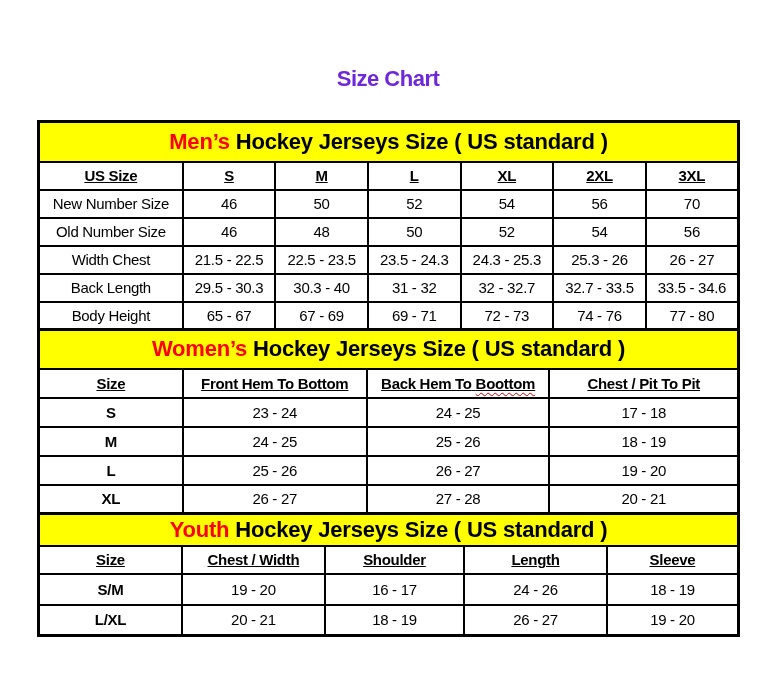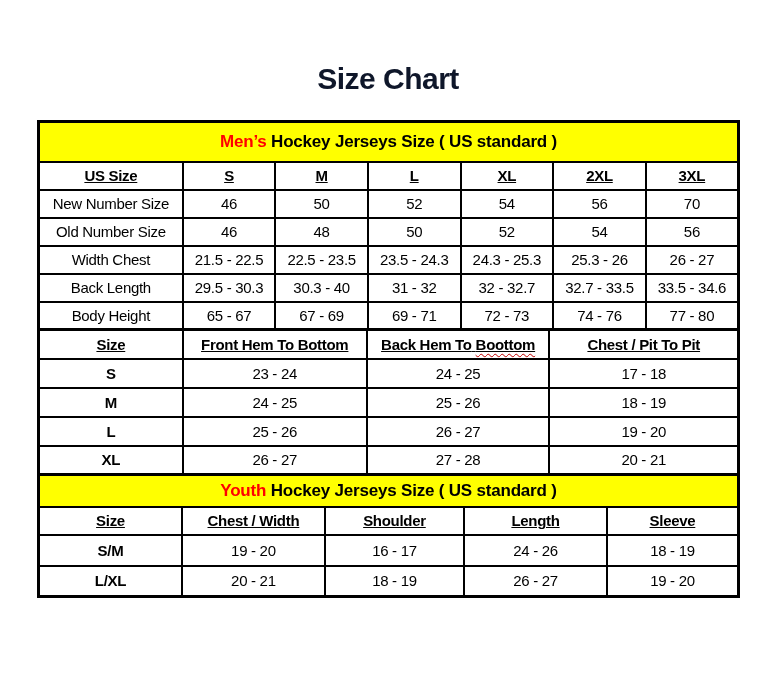--- a/index.html
+++ b/index.html
@@ -6,22 +6,22 @@
   html, body {
     width: 776px; height: 692px;
     background: #ffffff;
     font-family: "Liberation Sans", sans-serif;
     color: #000000;
     overflow: hidden;
   }
   .page { width: 776px; height: 692px; padding-top: 62px; }
   .page-title {
     text-align: center;
-    color: #0f172a;
-    font-size: 30px;
+    color: #6d28d9;
+    font-size: 22px;
     font-weight: bold;
     letter-spacing: -0.5px;
     height: 38px;
     line-height: 34px;
     margin-bottom: 20px;
   }
   .size-tables { margin-left: 37px; width: 703px; }
   table.section {
     border-collapse: collapse;
     table-layout: fixed;
@@ -38,21 +38,21 @@
     padding: 0 2px;
     overflow: hidden;
     white-space: nowrap;
   }
   th { font-weight: bold; text-decoration: underline; }
   td.val, td.label-plain { font-weight: normal; }
   td.label-bold { font-weight: bold; }
   td.band-cell {
     background: #ffff00;
     font-weight: bold;
-    font-size: 17px;
+    font-size: 22px;
     letter-spacing: -0.2px;
   }
   .band-red { color: #ff0000; }
   
   table.mens   td.band-cell { height: 40px; }
   table.mens   th           { height: 28px; }
   table.mens   td.cell      { height: 28px; border-radius: 7px; }
   table.womens td.band-cell { height: 39px; }
   table.womens th           { height: 29px; }
   table.womens td.cell      { height: 29px; }
@@ -151,20 +151,26 @@
       </table>
 
     <table class="section womens">
       <colgroup>
         <col style="width:20.6%">
           <col style="width:26.3%">
           <col style="width:26.1%">
           <col style="width:27.0%">
       </colgroup>
       <tbody>
+          <tr>
+        <td class="band-cell" colspan="4">
+          <span class="band-red">Women’s</span>
+          <span>Hockey Jerseys Size ( US standard )</span>
+        </td>
+      </tr>
       <tr>
         <th>Size</th>
         <th>Front Hem To Bottom</th>
         <th>
           <span>Back Hem To</span>
           <span class="wavy">Boottom</span>
         </th>
         <th>Chest / Pit To Pit</th>
       </tr>
       <tr>

